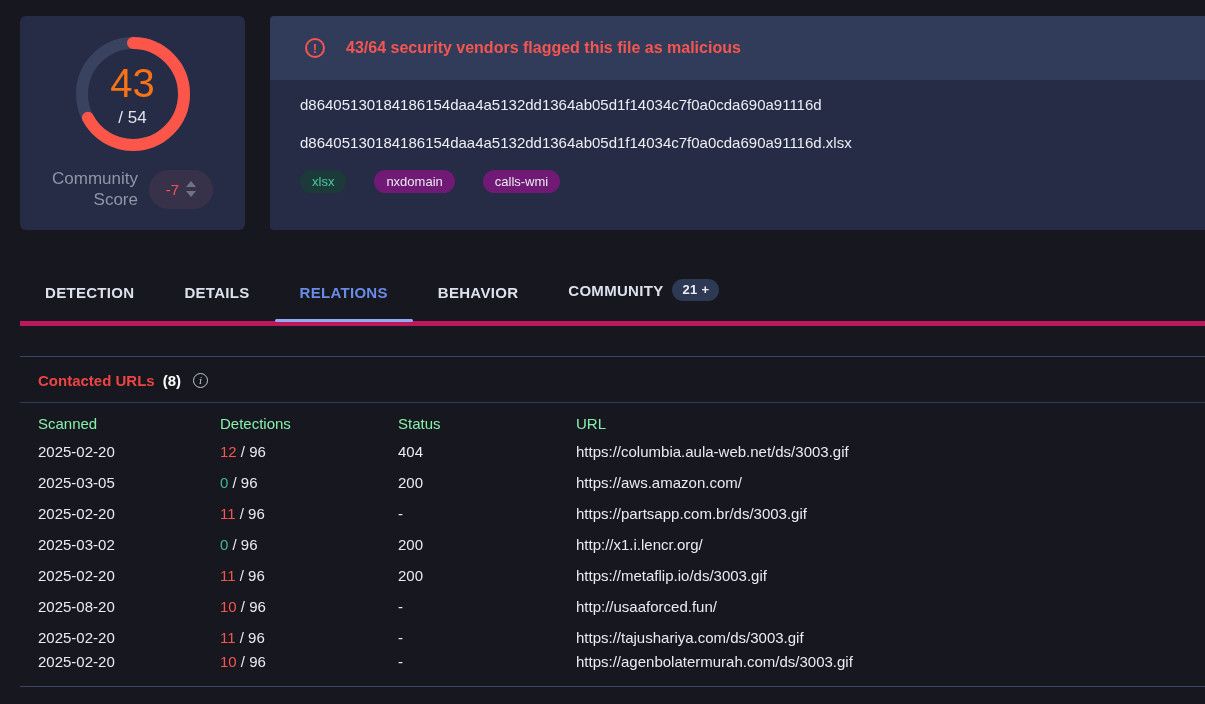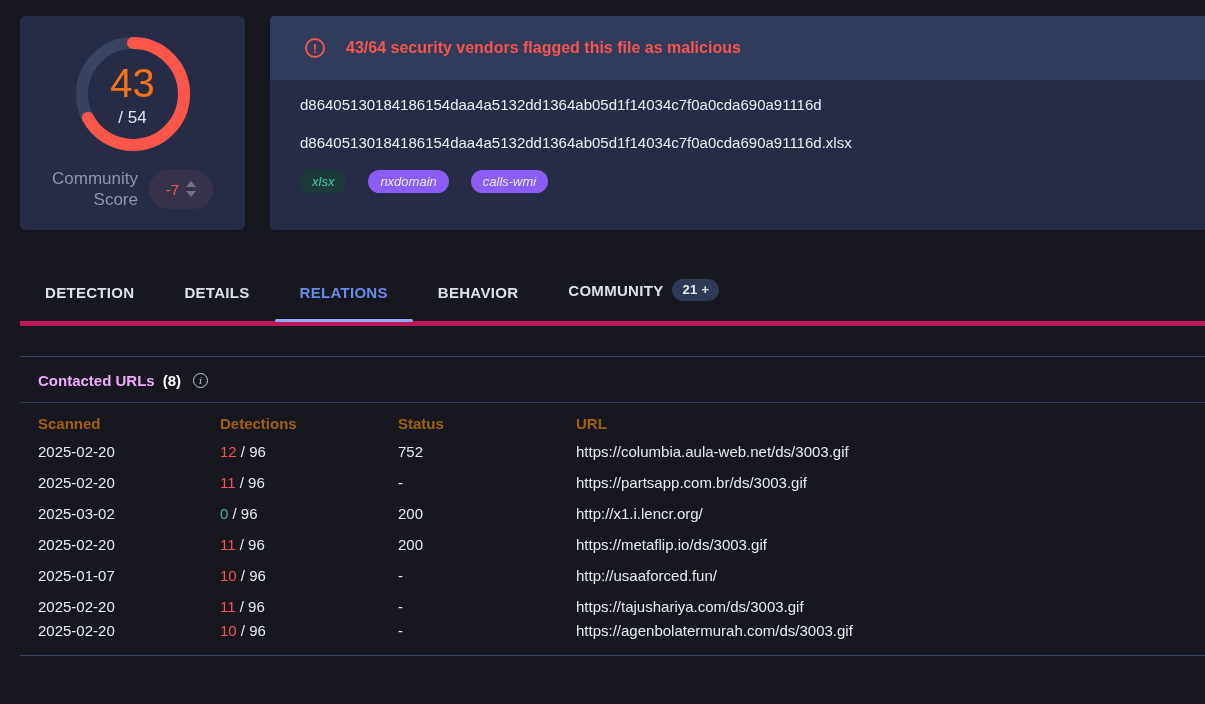--- a/index.html
+++ b/index.html
@@ -67,23 +67,23 @@
     display:flex; align-items:center; justify-content:center; flex:0 0 20px;
   }
   .banner-text { color:#f65551; font-size:16px; font-weight:bold;margin-left:8px; }
 
   .file-card {
     flex:1; background:#262c45; border-radius:0 0 0 4px;
     padding:16px 20px 0 30px;
   }
   .hash-line { font-size:15px; color:#eceef4; margin-bottom:21px; }
   .filename-line { font-size:15px; color:#eceef4; margin-bottom:19px; }
-  .tag-list { display:flex; gap:22px;font-style:italic; }
+  .tag-list { display:flex; gap:28px; }
   .tag {
-    background:#8b5cf6; color:#e9ebf2;
+    background:#701a75; color:#e9ebf2;
     font-size:13px; padding:4px 12px; border-radius:12px; cursor:pointer;
   }
   .tag.green { background:#1c3a39; color:#4bcba1; }
 
   
   .tabbar {
     margin:35px 0 0 20px;
     display:flex; align-items:flex-end;
     border-bottom:5px solid #be185d;
   }
@@ -108,35 +108,35 @@
   .urls-card {
     margin:30px 0 0 20px;
     border-top:1px solid #3b4565;
     border-bottom:1px solid #3b4565;
   }
   .urls-header {
     display:flex; align-items:center; gap:8px;
     padding:15px 0 13px 18px;
     border-bottom:1px solid #323b59;
   }
-  .urls-title { font-size:15px; font-weight:bold; color:#f0abfc; }
+  .urls-title { font-size:15px; font-weight:bold; color:#ef4444; }
   .urls-count { font-size:15px; font-weight:bold; color:#ffffff; }
   .info-icon {
     width:15px; height:15px; margin-left:4px;
     border:1px solid #c2c8d6; border-radius:50%;
     color:#c2c8d6; font-size:10px; font-style:italic; font-family:"DejaVu Serif", serif;
     display:flex; align-items:center; justify-content:center; cursor:pointer;
   }
 
   table.urls-table { width:100%; border-collapse:collapse; table-layout:fixed; }
   .urls-table th, .urls-table td {
     text-align:left; padding:0 0 0 18px; font-size:15px;
     white-space:nowrap; overflow:hidden;
   }
-  .urls-table th { color:#a16207; font-weight:bold; height:33px; padding-top:8px; }
+  .urls-table th { color:#86efac; font-weight:normal; height:33px; padding-top:8px; }
   .urls-table td { color:#e9ebf2; height:31px; }
   .col-scanned { width:182px; }
   .col-detections { width:178px; }
   .col-status { width:178px; }
   .urls-table tbody tr:last-child td { padding-bottom:16px; }
   .det-denom { color:#e9ebf2; }
   .url-link { color:#e9ebf2; text-decoration:none; cursor:pointer; }
 </style>
 </head>
 <body>
@@ -218,43 +218,49 @@
         <th class="col-scanned">Scanned</th>
         <th class="col-detections">Detections</th>
         <th class="col-status">Status</th>
         <th>URL</th>
       </tr>
     </thead>
     <tbody id="url-rows">
         <tr>
           <td class="col-scanned">2025-02-20</td>
           <td class="col-detections"><span style="color: rgb(246, 85, 81);">12</span><span class="det-denom"> / 96</span></td>
-          <td class="col-status">752</td>
+          <td class="col-status">404</td>
           <td><a class="url-link">https://columbia.aula-web.net/ds/3003.gif</a></td>
+        </tr>
+        <tr>
+          <td class="col-scanned">2025-03-05</td>
+          <td class="col-detections"><span style="color: rgb(65, 184, 144);">0</span><span class="det-denom"> / 96</span></td>
+          <td class="col-status">200</td>
+          <td><a class="url-link">https://aws.amazon.com/</a></td>
         </tr>
         <tr>
           <td class="col-scanned">2025-02-20</td>
           <td class="col-detections"><span style="color: rgb(246, 85, 81);">11</span><span class="det-denom"> / 96</span></td>
           <td class="col-status">-</td>
           <td><a class="url-link">https://partsapp.com.br/ds/3003.gif</a></td>
         </tr>
         <tr>
           <td class="col-scanned">2025-03-02</td>
           <td class="col-detections"><span style="color: rgb(65, 184, 144);">0</span><span class="det-denom"> / 96</span></td>
           <td class="col-status">200</td>
           <td><a class="url-link">http://x1.i.lencr.org/</a></td>
         </tr>
         <tr>
           <td class="col-scanned">2025-02-20</td>
           <td class="col-detections"><span style="color: rgb(246, 85, 81);">11</span><span class="det-denom"> / 96</span></td>
           <td class="col-status">200</td>
           <td><a class="url-link">https://metaflip.io/ds/3003.gif</a></td>
         </tr>
         <tr>
-          <td class="col-scanned">2025-01-07</td>
+          <td class="col-scanned">2025-08-20</td>
           <td class="col-detections"><span style="color: rgb(246, 85, 81);">10</span><span class="det-denom"> / 96</span></td>
           <td class="col-status">-</td>
           <td><a class="url-link">http://usaaforced.fun/</a></td>
         </tr>
         <tr>
           <td class="col-scanned">2025-02-20</td>
           <td class="col-detections"><span style="color: rgb(246, 85, 81);">11</span><span class="det-denom"> / 96</span></td>
           <td class="col-status">-</td>
           <td><a class="url-link">https://tajushariya.com/ds/3003.gif</a></td>
         </tr>

